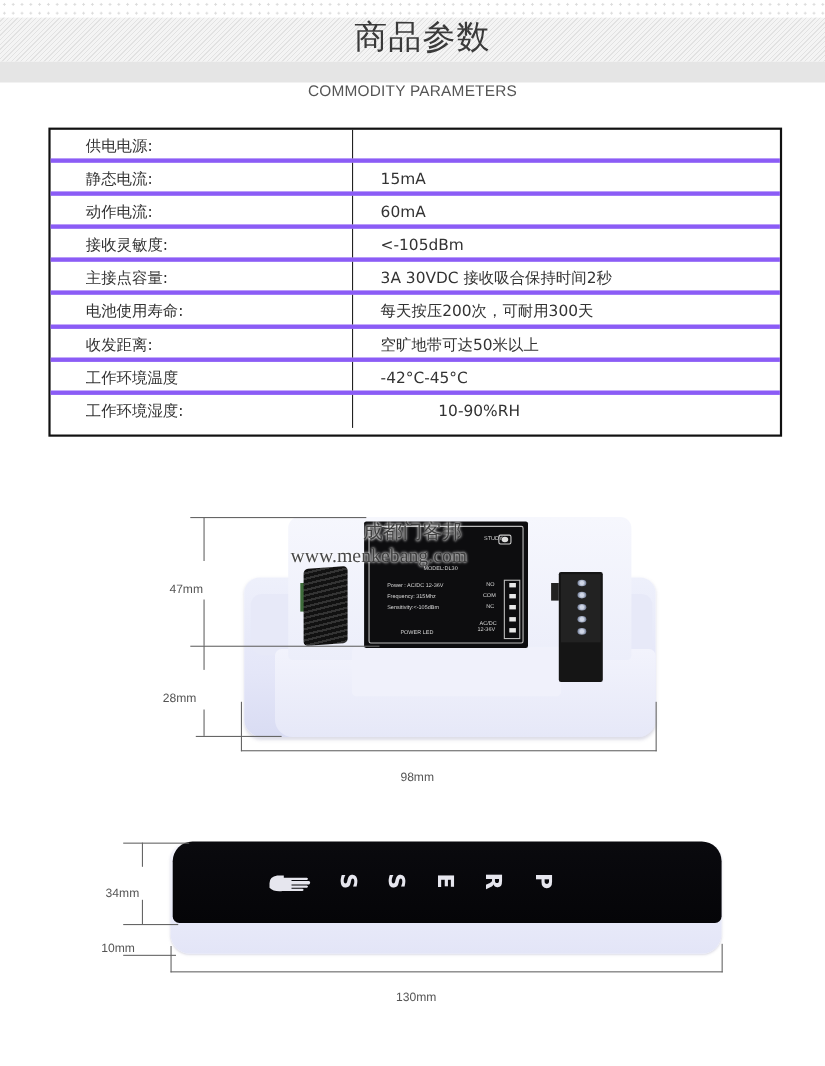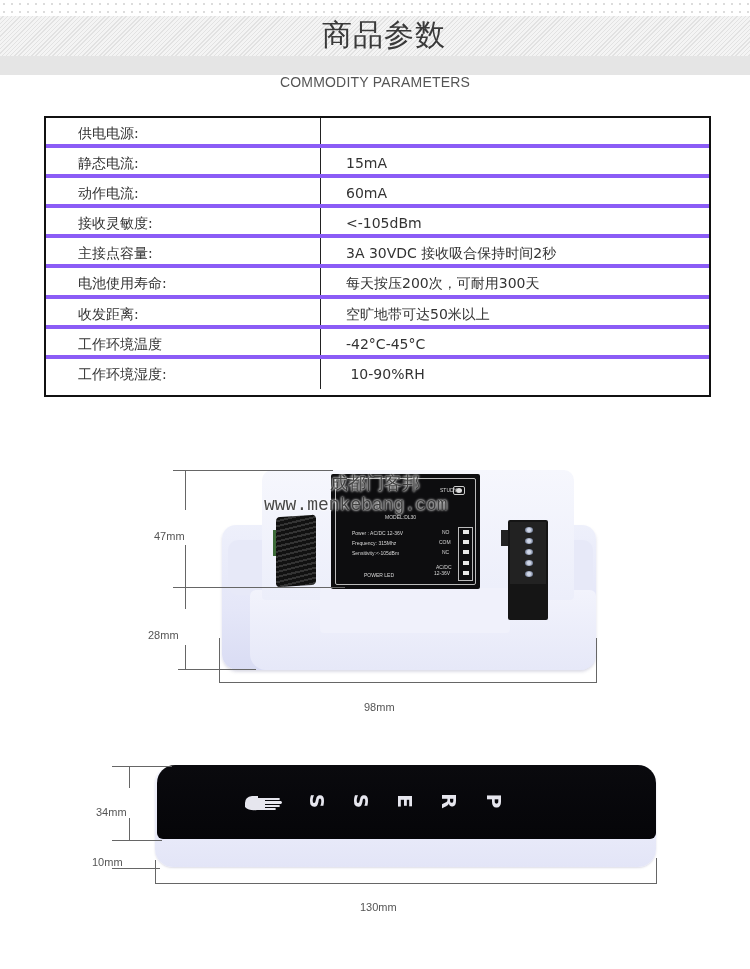--- a/index.html
+++ b/index.html
@@ -32,21 +32,21 @@
       font-family: "Liberation Sans", sans-serif;
       margin-top: 16px;
     }
 
     
     .spec-table {
       position: absolute; left: 44px; top: 116px; width: 667px; height: 281px;
       border: 2px solid #111; border-collapse: collapse;
     }
     .spec-row { display: flex; height: 30.1px; border-bottom: 4px solid #8b5cf6; }
-    .spec-row:last-child { border-bottom: none; }
+    .spec-row:last-child { border-bottom: none; gap: 48px; }
     .spec-key {
       width: 275px; border-right: 1px solid #222; padding-left: 32px;
       font-size: 14px; line-height: 30px; color: #333;
     }
     .spec-val {
       flex: 1; padding-left: 25px; font-size: 14px; line-height: 30px; color: #333;
     }
 
     
     .dim-line { position: absolute; background: #666; }
@@ -122,21 +122,21 @@
     }
     .rx-screw {
       position: absolute; width: 8px; height: 6px; border-radius: 50%;
       background: radial-gradient(circle, #cfd6e6 30%, #7f8aa3 70%);
     }
     .rx-switch { position: absolute; left: 501px; top: 530px; width: 7px; height: 16px; background: #222; }
 
     .watermark {
       position: absolute; font-size: 18px; color: rgba(40,40,40,0.85);
       text-shadow: 0 0 2px #fff, 0 0 3px #fff; white-space: nowrap;
-      font-family: Liberation Mono, monospace;
+      font-family: Liberation Serif, serif;
     }
 
     
     .tx-base {
       position: absolute; left: 155px; top: 767px; width: 501px; height: 100px;
       background: linear-gradient(180deg, #f3f4fd 0%, #e3e5f7 100%);
       border-radius: 16px 16px 18px 18px;
       box-shadow: 0 1px 2px rgba(120,120,160,0.25);
     }
     .tx-top {

